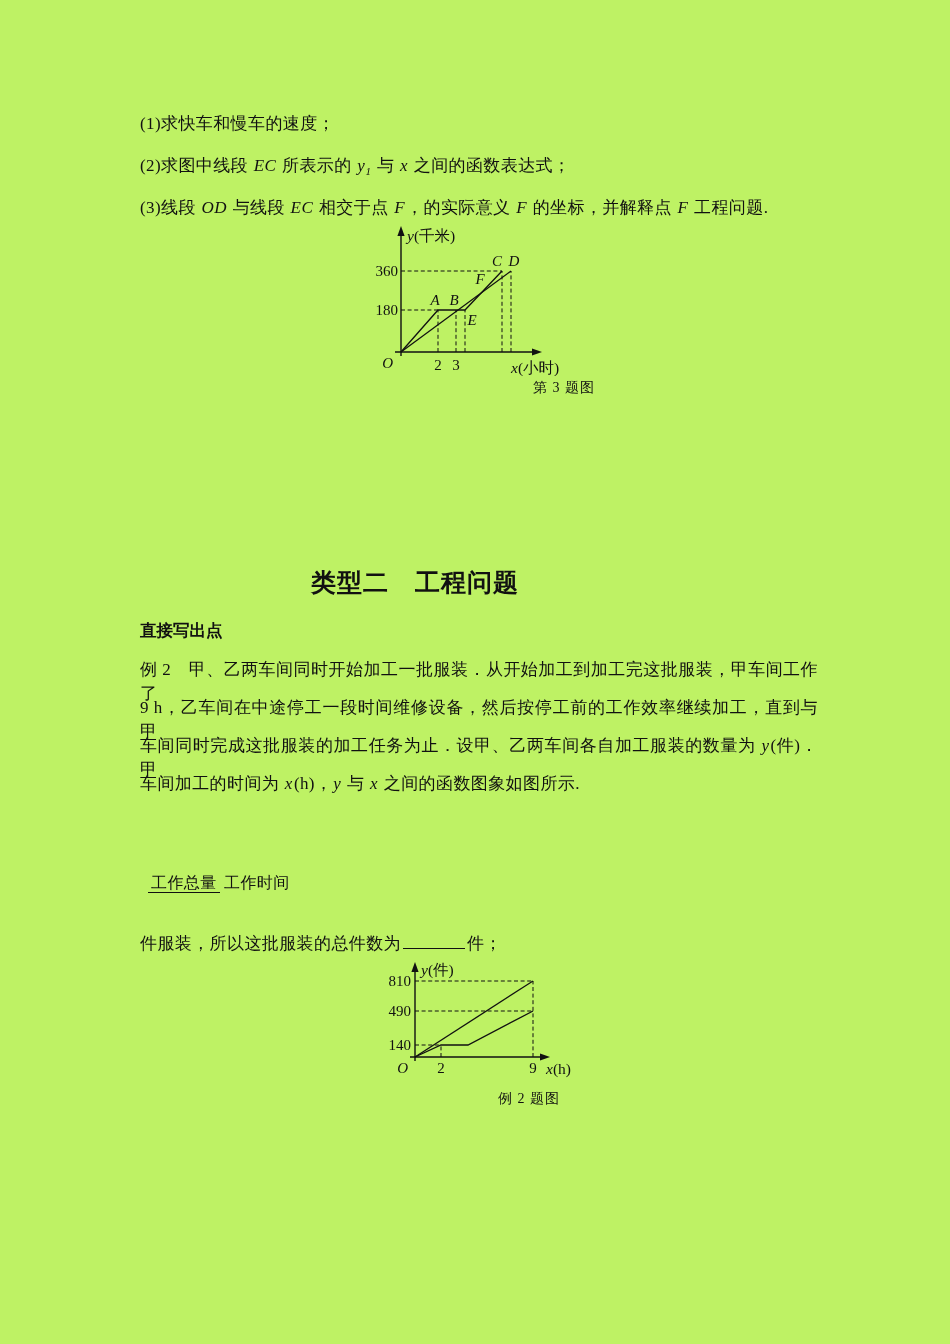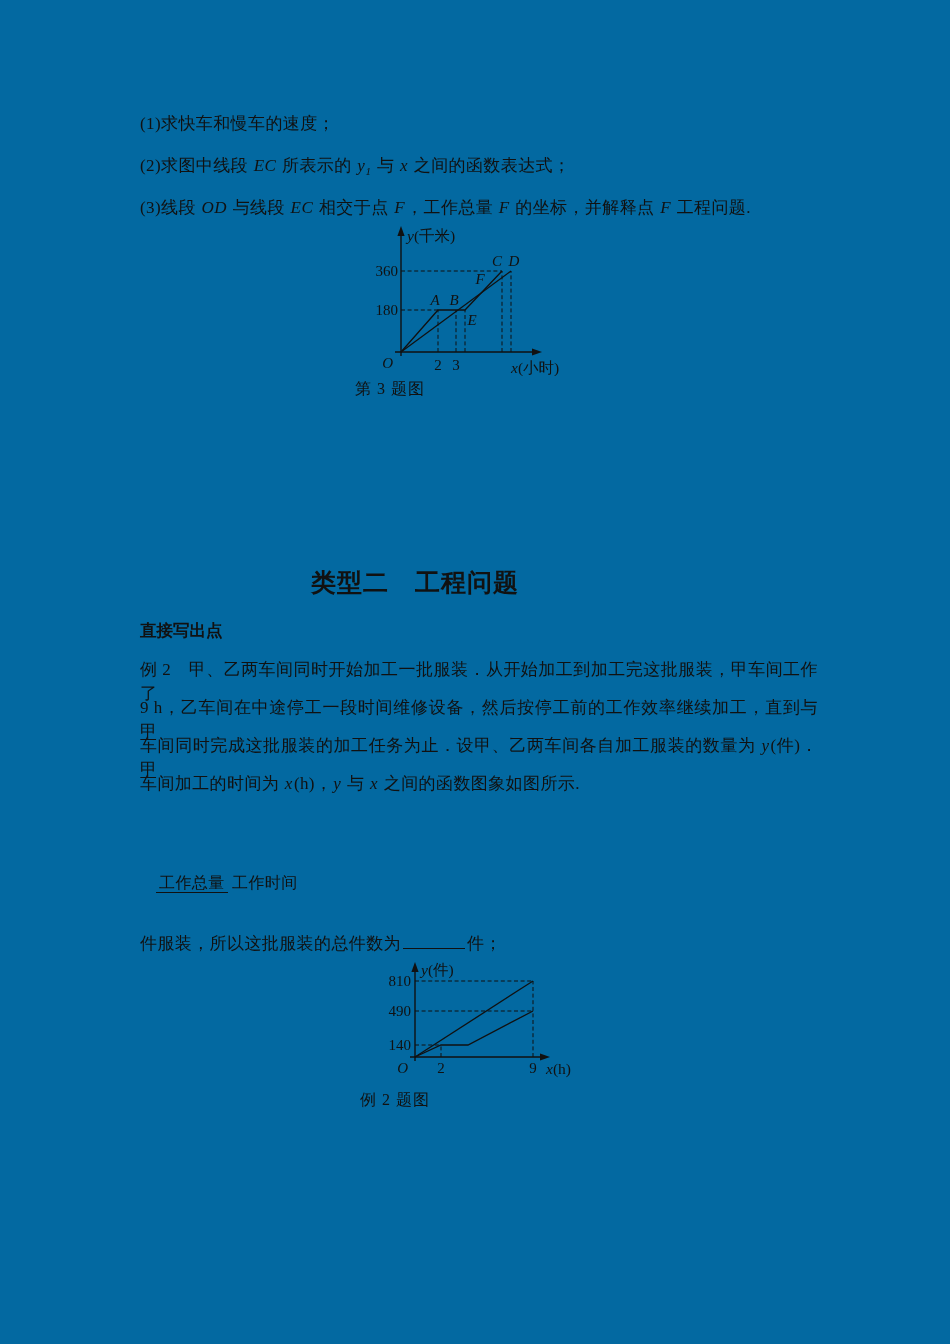--- a/index.html
+++ b/index.html
@@ -1,17 +1,17 @@
 <!DOCTYPE html>
 <html><head>
 <meta charset="utf-8">
 <style>
   html,body { margin:0; padding:0; background:#ffffff; }
   .page {
-    position:relative; width:950px; height:1344px; background:#0369a1;
+    position:relative; width:950px; height:1344px; background:#bef264;
     font-family:"Liberation Serif","DejaVu Serif",serif; color:#111;
     overflow:hidden;
   }
   .line {
     position:absolute; left:140px; font-size:17px; line-height:24px;
     white-space:nowrap; letter-spacing:0.4px;
   }
   .just {
     width:678px; white-space:normal;
     text-align:justify; text-align-last:justify;
@@ -26,50 +26,50 @@
   .heading {
     position:absolute; left:0; top:566px; width:830px; text-align:center;
     font-family:"Liberation Sans","DejaVu Sans",sans-serif;
     font-weight:bold; font-size:25px; letter-spacing:1px;
   }
   .subheading {
     position:absolute; left:140px; top:620px;
     font-family:"Liberation Sans","DejaVu Sans",sans-serif;
     font-weight:bold; font-size:16.5px;
   }
-  .caption { position:absolute; font-size:16px; text-align:left; letter-spacing:1px; }
+  .caption { position:absolute; font-size:14px; text-align:right; letter-spacing:1px; }
   .figure { position:absolute; }
   svg text { font-family:"Liberation Serif","DejaVu Serif",serif; fill:#111; }
   .tick  { font-size:15px; }
   .ptlbl { font-size:15px; font-style:italic; }
   .axlbl { font-size:15.5px; }
   .it    { font-style:italic; }
   .fracline {
-    position:absolute; left:156px; top:872px; display:flex; align-items:center;
+    position:absolute; left:148px; top:872px; display:flex; align-items:center;
     font-size:17px; letter-spacing:0.4px; white-space:nowrap;
   }
   .fraction { display:inline-block; text-align:center; font-size:16px; line-height:22px; }
   .fraction .num { border-bottom:1.4px solid #111; padding:0 3px 1px 3px; }
   .fraction .den { padding-top:1px; }
 </style>
 </head>
 <body>
 
 <div class="page">
 
   <div class="line" style="top:112px">
     <span>(1)求快车和慢车的速度；</span>
   </div>
 
   <div class="line" style="top:154px">
     <span>(2)求图中线段 </span><span class="var">EC</span><span> 所表示的 </span><span class="var"><span>y</span><sub>1</sub></span><span> 与 </span><span class="var">x</span><span> 之间的函数表达式；</span>
   </div>
 
   <div class="line" style="top:196px">
-    <span>(3)线段 </span><span class="var">OD</span><span> 与线段 </span><span class="var">EC</span><span> 相交于点 </span><span class="var">F</span><span>，工作总量 </span><span class="var">F</span><span> 的坐标，并解释点 </span><span class="var">F</span><span> 工程问题.</span>
+    <span>(3)线段 </span><span class="var">OD</span><span> 与线段 </span><span class="var">EC</span><span> 相交于点 </span><span class="var">F</span><span>，的实际意义 </span><span class="var">F</span><span> 的坐标，并解释点 </span><span class="var">F</span><span> 工程问题.</span>
   </div>
 
   <svg class="figure" style="left:355px; top:224px" width="280" height="152" viewBox="0 0 280 152">
 
     <line x1="46" y1="132" x2="46" y2="8" stroke="#111" stroke-width="1.4"></line>
     <polygon points="46,2 42.4,12 49.6,12" fill="#111"></polygon>
     <line x1="40" y1="128" x2="180" y2="128" stroke="#111" stroke-width="1.4"></line>
     <polygon points="187,128 177,124.4 177,131.6" fill="#111"></polygon>
 
     <g stroke="#111" stroke-width="1" stroke-dasharray="4,2.6">

